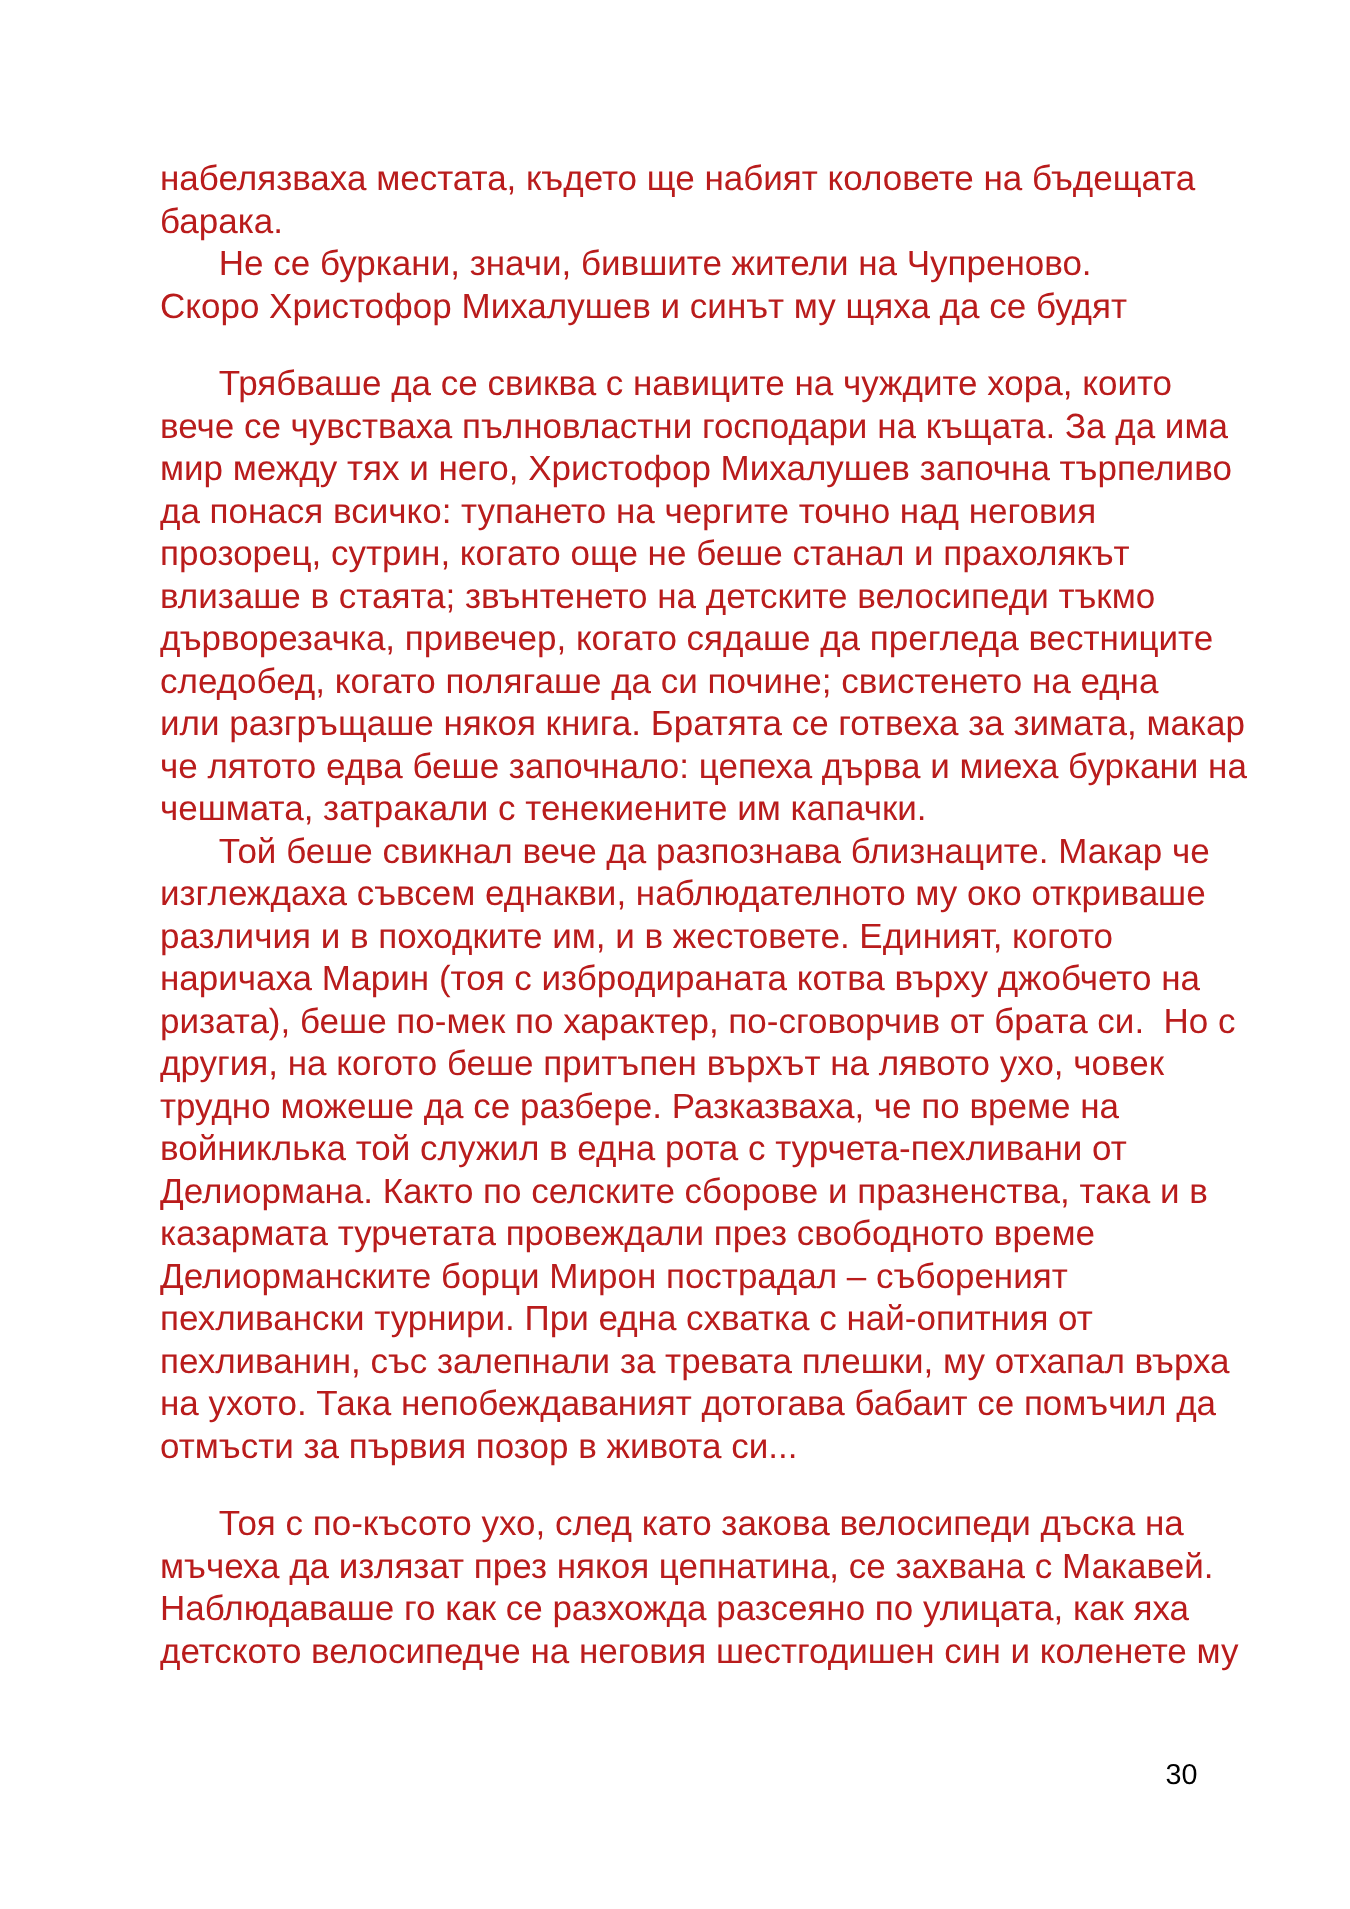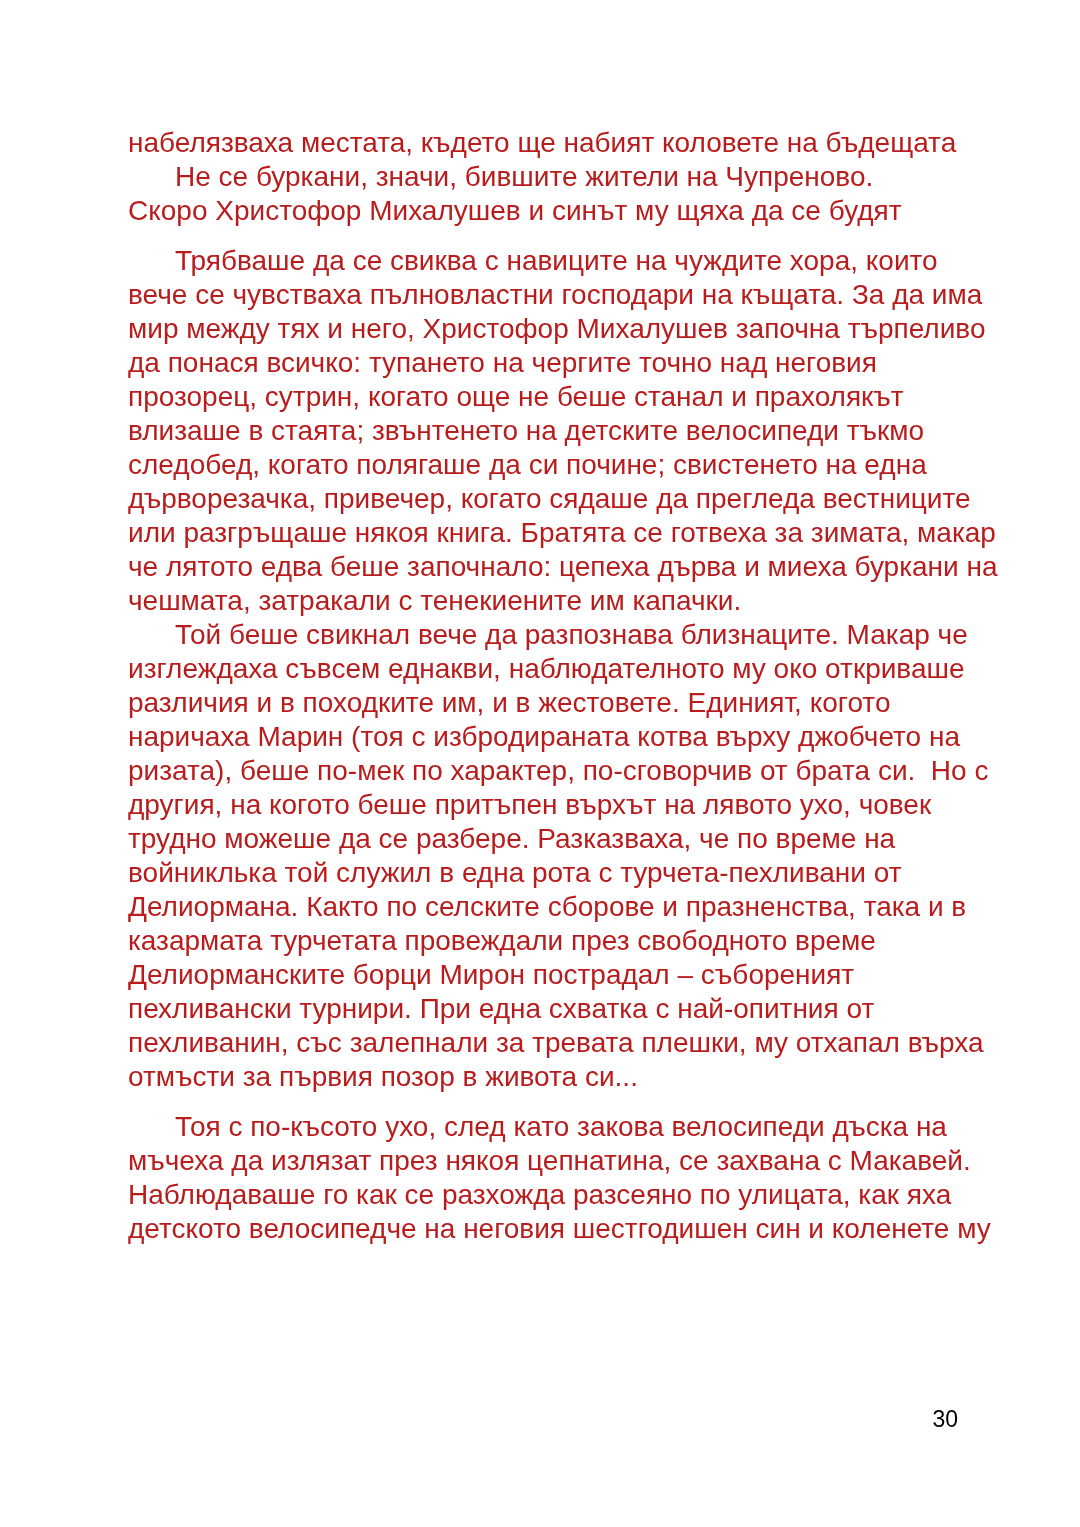--- a/index.html
+++ b/index.html
@@ -25,70 +25,72 @@
     color: #b91c1c;
     text-align: left;
   }
   .line {
     white-space: pre; 
   }
   .line.indent {
     padding-left: 47px; 
   }
   .para.gap {
-    margin-top: 16px; 
+    margin-top: 28px; 
   }
   .page-number {
     position: absolute;
     top: 1406px;
     right: 122px;
     font-family: "Liberation Sans", sans-serif;
     font-size: 23px;
     color: #000000;
   }
 </style>
 </head>
 <body>
 
 <div class="doc-page">
   <div class="text-block" id="text-block">
       <div class="para">
         <div class="line">набелязваха местата, където ще набият коловете на бъдещата</div>
+        <div class="line">барака.</div>
       </div>
       <div class="para">
         <div class="line indent">Не се буркани, значи, бившите жители на Чупреново.</div>
         <div class="line">Скоро Христофор Михалушев и синът му щяха да се будят</div>
       </div>
       <div class="para gap">
         <div class="line indent">Трябваше да се свиква с навиците на чуждите хора, които</div>
         <div class="line">вече се чувстваха пълновластни господари на къщата. За да има</div>
         <div class="line">мир между тях и него, Христофор Михалушев започна търпеливо</div>
         <div class="line">да понася всичко: тупането на чергите точно над неговия</div>
         <div class="line">прозорец, сутрин, когато още не беше станал и прахолякът</div>
         <div class="line">влизаше в стаята; звънтенето на детските велосипеди тъкмо</div>
+        <div class="line">дърворезачка, привечер, когато сядаше да прегледа вестниците</div>
         <div class="line">следобед, когато полягаше да си почине; свистенето на една</div>
-        <div class="line">дърворезачка, привечер, когато сядаше да прегледа вестниците</div>
         <div class="line">или разгръщаше някоя книга. Братята се готвеха за зимата, макар</div>
         <div class="line">че лятото едва беше започнало: цепеха дърва и миеха буркани на</div>
         <div class="line">чешмата, затракали с тенекиените им капачки.</div>
       </div>
       <div class="para">
         <div class="line indent">Той беше свикнал вече да разпознава близнаците. Макар че</div>
         <div class="line">изглеждаха съвсем еднакви, наблюдателното му око откриваше</div>
         <div class="line">различия и в походките им, и в жестовете. Единият, когото</div>
         <div class="line">наричаха Марин (тоя с избродираната котва върху джобчето на</div>
         <div class="line">ризата), беше по-мек по характер, по-сговорчив от брата си.  Но с</div>
         <div class="line">другия, на когото беше притъпен върхът на лявото ухо, човек</div>
         <div class="line">трудно можеше да се разбере. Разказваха, че по време на</div>
         <div class="line">войниклька той служил в една рота с турчета-пехливани от</div>
         <div class="line">Делиормана. Както по селските сборове и празненства, така и в</div>
         <div class="line">казармата турчетата провеждали през свободното време</div>
         <div class="line">Делиорманските борци Мирон пострадал – събореният</div>
         <div class="line">пехливански турнири. При една схватка с най-опитния от</div>
         <div class="line">пехливанин, със залепнали за тревата плешки, му отхапал върха</div>
+        <div class="line">на ухото. Така непобеждаваният дотогава бабаит се помъчил да</div>
         <div class="line">отмъсти за първия позор в живота си...</div>
       </div>
       <div class="para gap">
         <div class="line indent">Тоя с по-късото ухо, след като закова велосипеди дъска на</div>
         <div class="line">мъчеха да излязат през някоя цепнатина, се захвана с Макавей.</div>
         <div class="line">Наблюдаваше го как се разхожда разсеяно по улицата, как яха</div>
         <div class="line">детското велосипедче на неговия шестгодишен син и коленете му</div>
       </div>
     </div>
   <div class="page-number">30</div>

